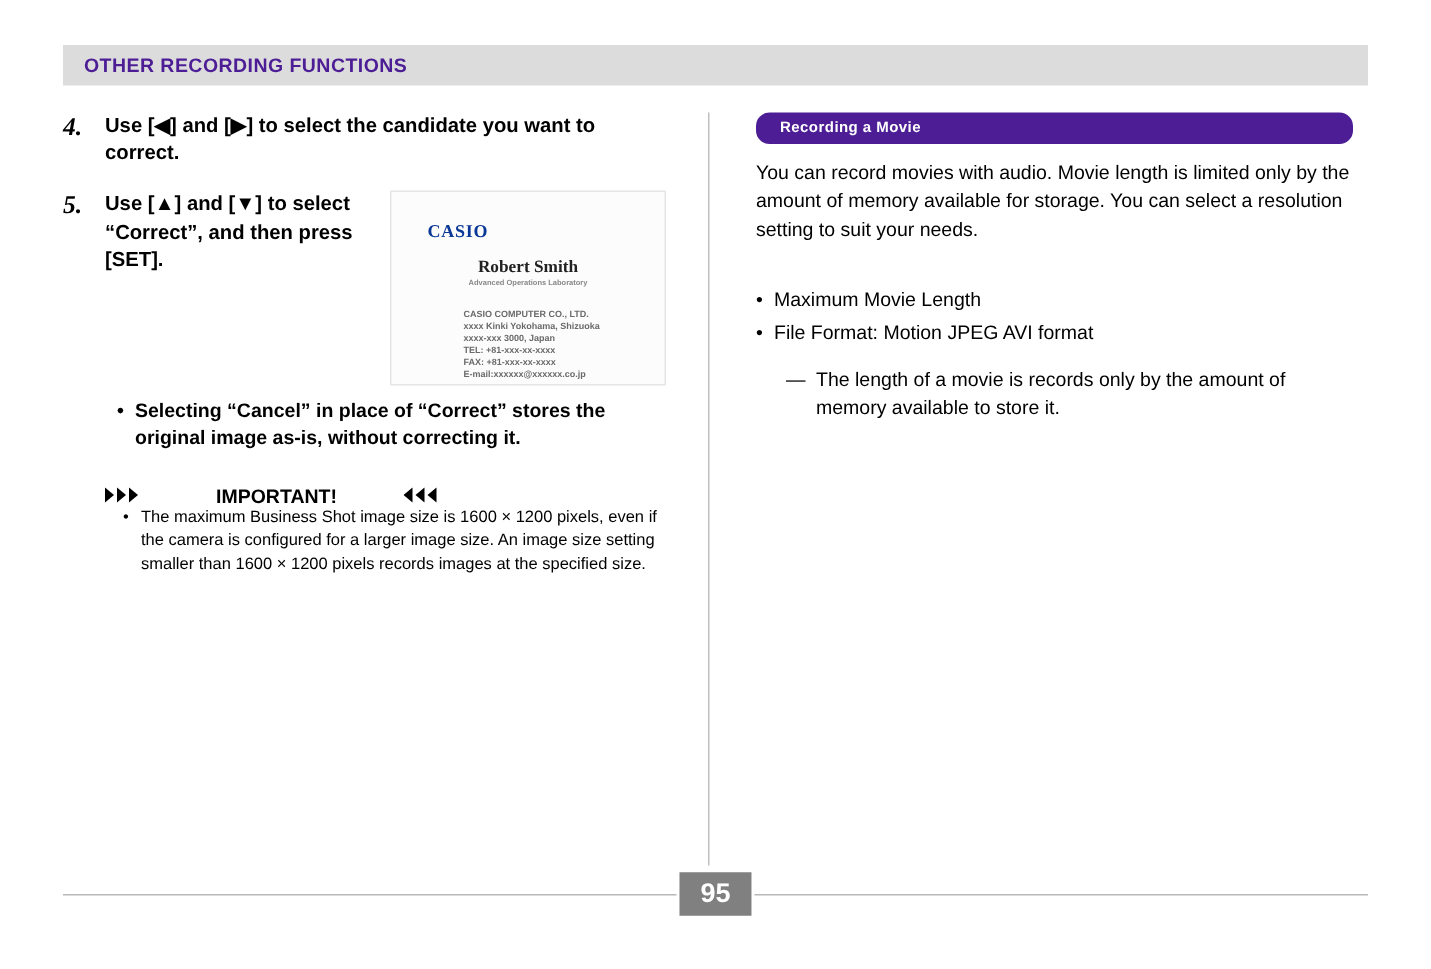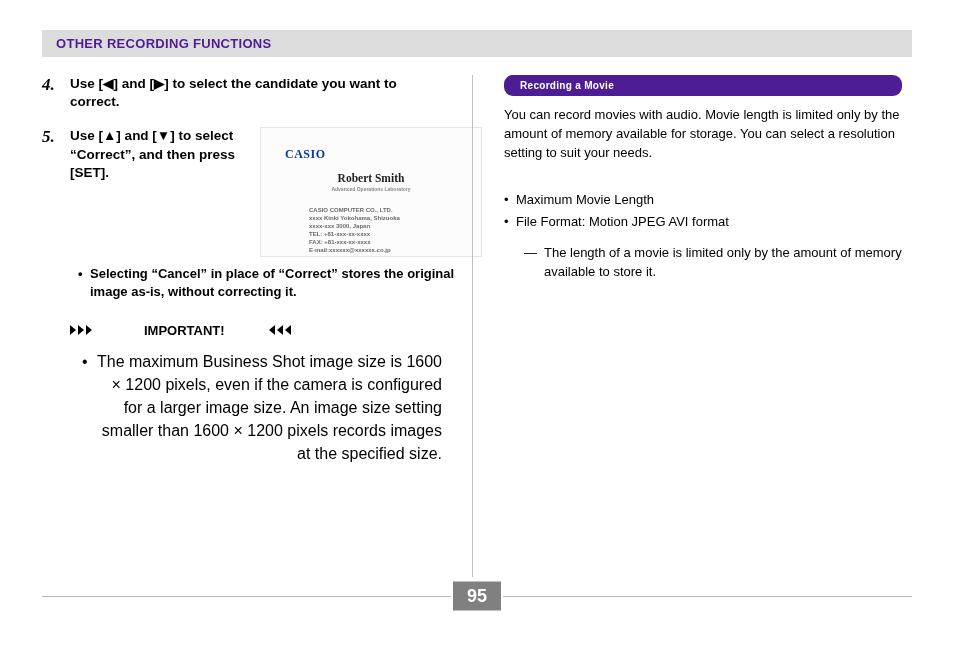--- a/index.html
+++ b/index.html
@@ -65,21 +65,21 @@
     .step5-row {
       display: flex;
     }
     .step5-text {
       width: 180px;
       font-weight: bold;
       font-size: 13.5px;
       line-height: 1.35;
     }
     .business-card {
-      width: 222px;
+      width: 184px;
       height: 130px;
       border: 1px solid #e5e5e5;
       background: #fcfcfc;
       margin-left: 10px;
       padding: 18px 24px 10px 24px;
       font-size: 10px;
       color: #444;
       position: relative;
     }
     .bc-logo {
@@ -135,25 +135,24 @@
     .imp-deco svg {
       display: block;
     }
     .imp-label {
       font-weight: bold;
       font-size: 13px;
       margin: 0 4px;
     }
     .imp-text {
       padding-left: 52px;
-      font-size: 16px;
+      font-size: 11px;
       line-height: 1.45;
-      margin-top: 12px;
-      position: relative;
-      text-align: right;
+      margin-top: 0;
+      position: relative;
     }
     .imp-text::before {
       content: "•";
       position: absolute;
       left: 40px;
     }
     .section-heading {
       background: #4c1d95;
       color: #fff;
       border-radius: 9px;
@@ -275,21 +274,21 @@
 
   </div>
 
   <div class="divider"></div>
 
   <div class="right-col">
     <div class="section-heading">Recording a Movie</div>
     <div class="para">You can record movies with audio. Movie length is limited only by the amount of memory available for storage. You can select a resolution setting to suit your needs.</div>
     <div class="r-bullet" style="margin-bottom:4px;">Maximum Movie Length</div>
     <div class="r-bullet">File Format: Motion JPEG AVI format</div>
-    <div class="r-sub">The length of a movie is limited only by the amount of memory available to store it.</div>
+    <div class="r-sub">The length of a movie is records only by the amount of memory available to store it.</div>
   </div>
 
 </div>
 
 <div class="footer">
   <div class="footer-line footer-line-left"></div>
   <div class="footer-line footer-line-right"></div>
   <div class="page-num">95</div>
 </div>
 

